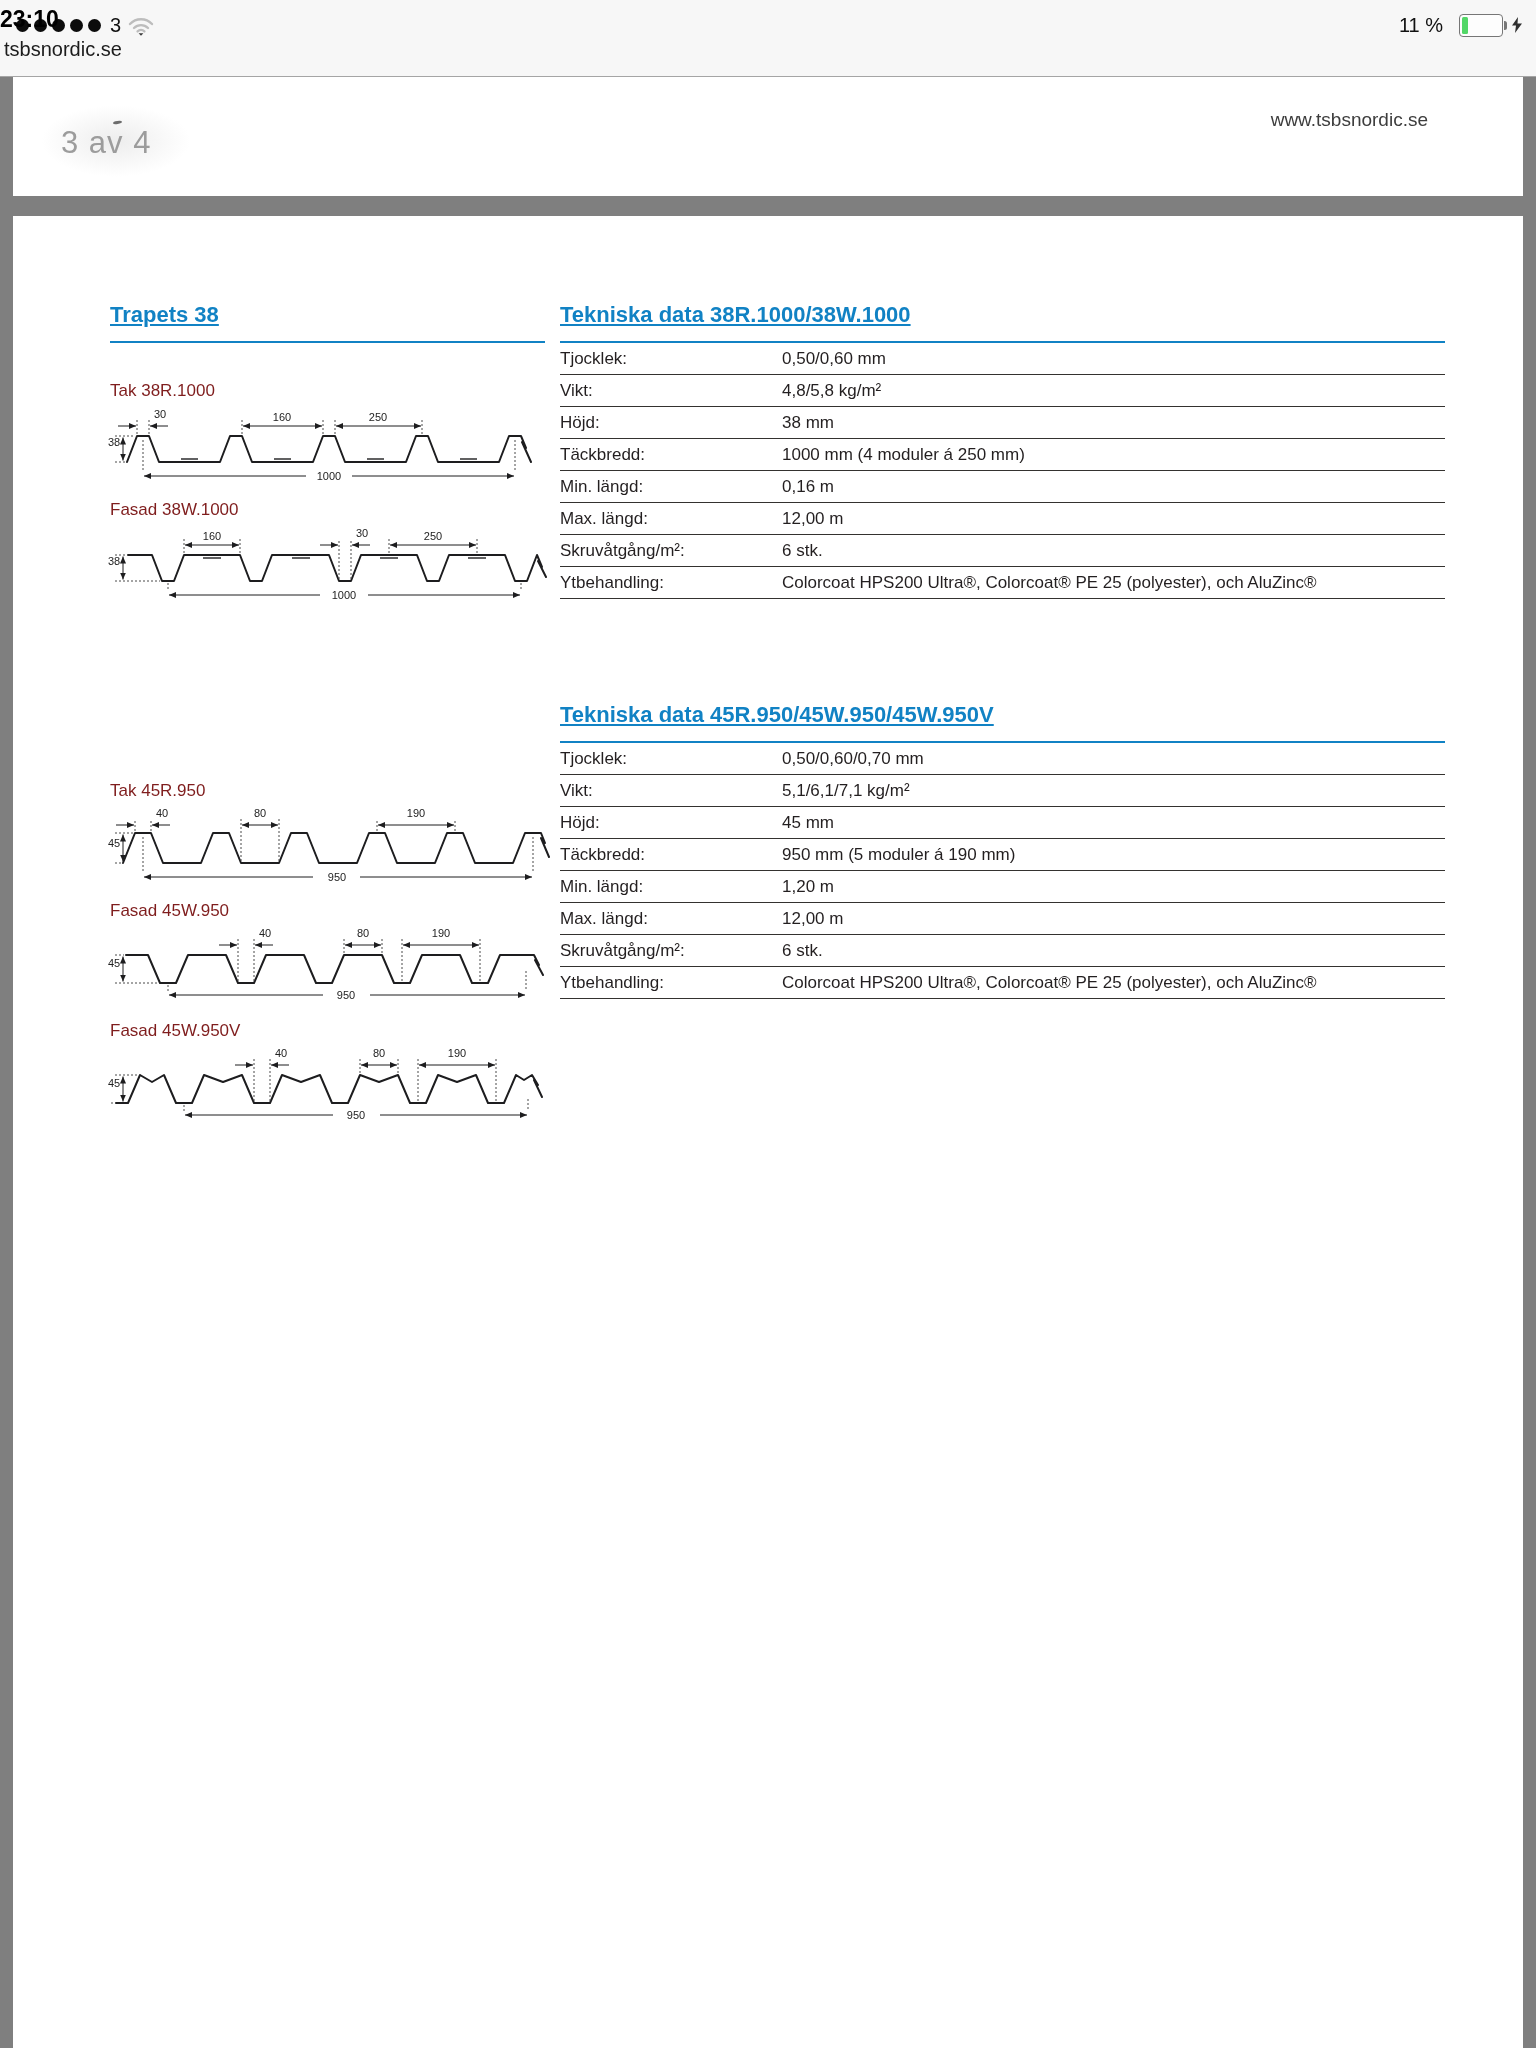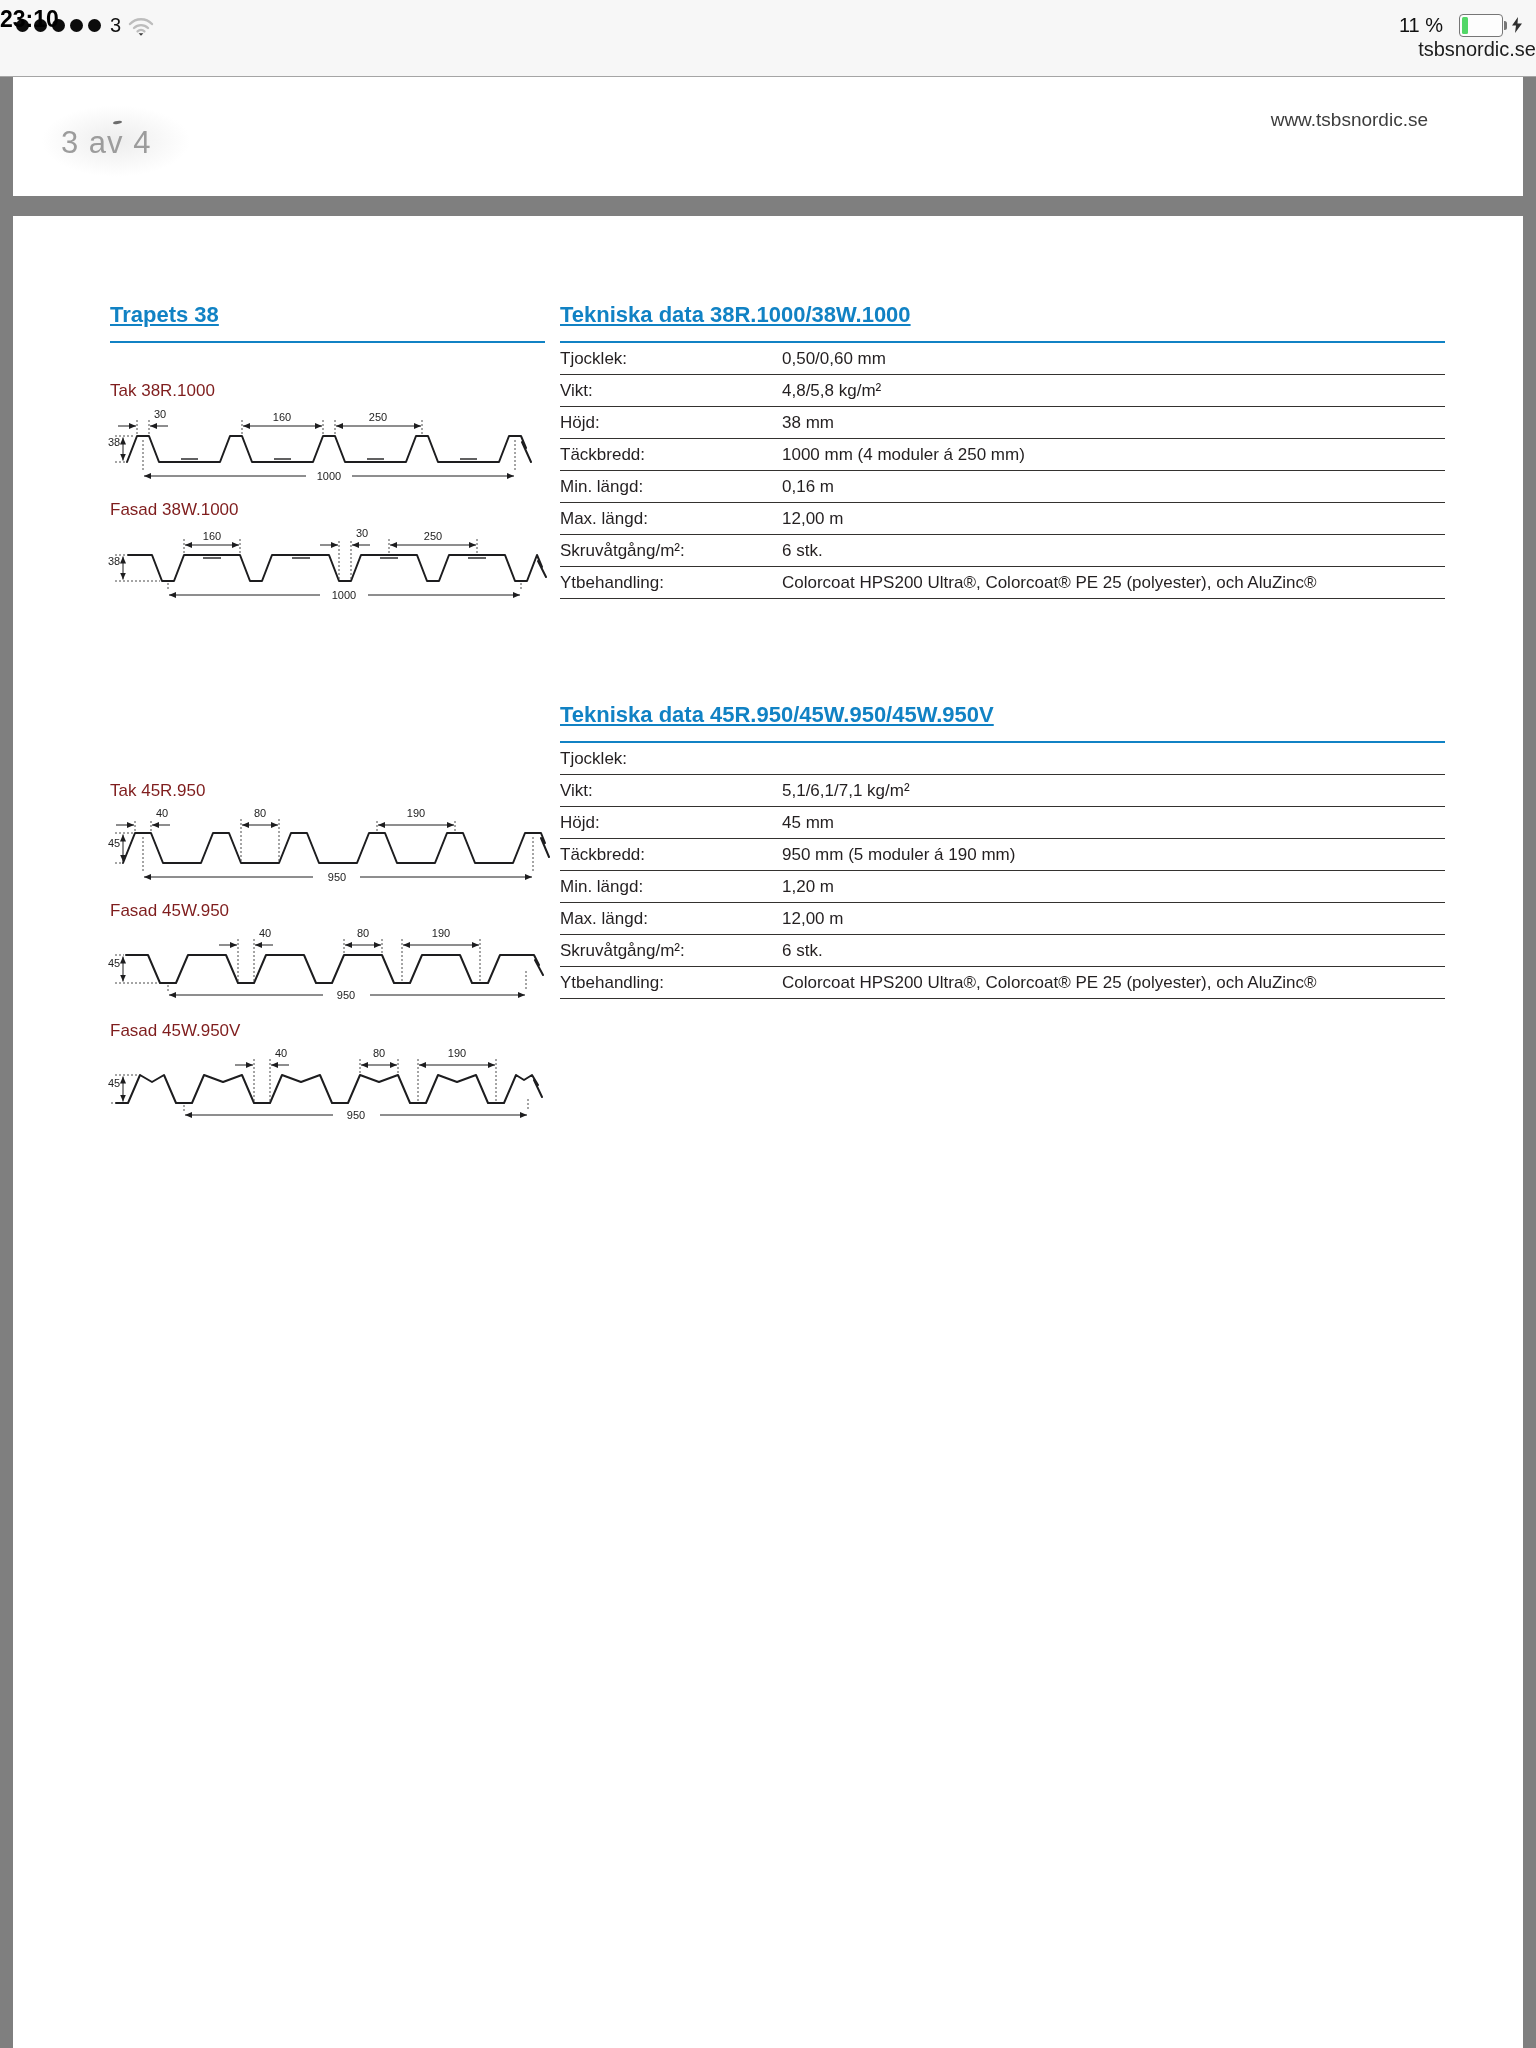--- a/index.html
+++ b/index.html
@@ -11,21 +11,21 @@
   }
   
   .statusbar{
     position:absolute;top:0;left:0;right:0;height:76px;
     background:#f7f7f7;border-bottom:1px solid #a5a5a5;z-index:5;
   }
   .sb-left{position:absolute;left:16px;top:14px;display:flex;align-items:center;}
   .dot{width:13px;height:13px;border-radius:50%;background:#0c0c0c;margin-right:5px;display:inline-block;}
   .carrier{font-size:20px;color:#111;margin:0 7px 0 4px;}
   .sb-time{position:absolute;left:0;right:0;top:6px;font-size:23px;font-weight:700;color:#000;}
-  .sb-url{position:absolute;left:4px;right:0;top:38px;text-align:right;font-size:20px;color:#1c1c1c;}
+  .sb-url{position:absolute;left:4px;right:0;top:38px;text-align:left;font-size:20px;color:#1c1c1c;}
   .sb-right{position:absolute;right:14px;top:14px;display:flex;align-items:center;}
   .batt-pct{font-size:20px;color:#111;margin-right:16px;}
   .batt{position:relative;width:42px;height:21px;border:1px solid #767676;border-radius:4px;background:#fdfdfd;}
   .batt .fill{position:absolute;left:2px;top:2px;bottom:2px;width:6px;background:#52d767;border-radius:1.5px;}
   .batt-cap{width:3px;height:9px;background:#767676;border-radius:0 2.5px 2.5px 0;margin-left:1px;}
   .bolt{margin-left:5px;}
   
   .pdfarea{position:absolute;top:77px;left:0;right:0;bottom:0;background:#7f7f7f;}
   .sheet{position:absolute;left:13px;right:13px;background:#ffffff;}
   .sheet1{top:0;height:119px;}
@@ -289,20 +289,21 @@
       <line class="dt" x1="76" y1="60" x2="76" y2="66"></line>
       <line class="dt" x1="420" y1="54" x2="420" y2="66"></line>
       <line class="dl" x1="77" y1="70" x2="225" y2="70" marker-start="url(#ar)"></line>
       <line class="dl" x1="272" y1="70" x2="419" y2="70" marker-end="url(#ar)"></line>
       <text x="248" y="74">950</text>
     </svg>
 
     <div class="ttable" style="top:527px">
       <div class="trow">
           <span class="tlabel">Tjocklek:</span>
+          <span class="tvalue">0,50/0,60/0,70 mm</span>
         </div>
       <div class="trow">
           <span class="tlabel">Vikt:</span>
           <span class="tvalue">5,1/6,1/7,1 kg/m²</span>
         </div>
       <div class="trow">
           <span class="tlabel">Höjd:</span>
           <span class="tvalue">45 mm</span>
         </div>
       <div class="trow">

